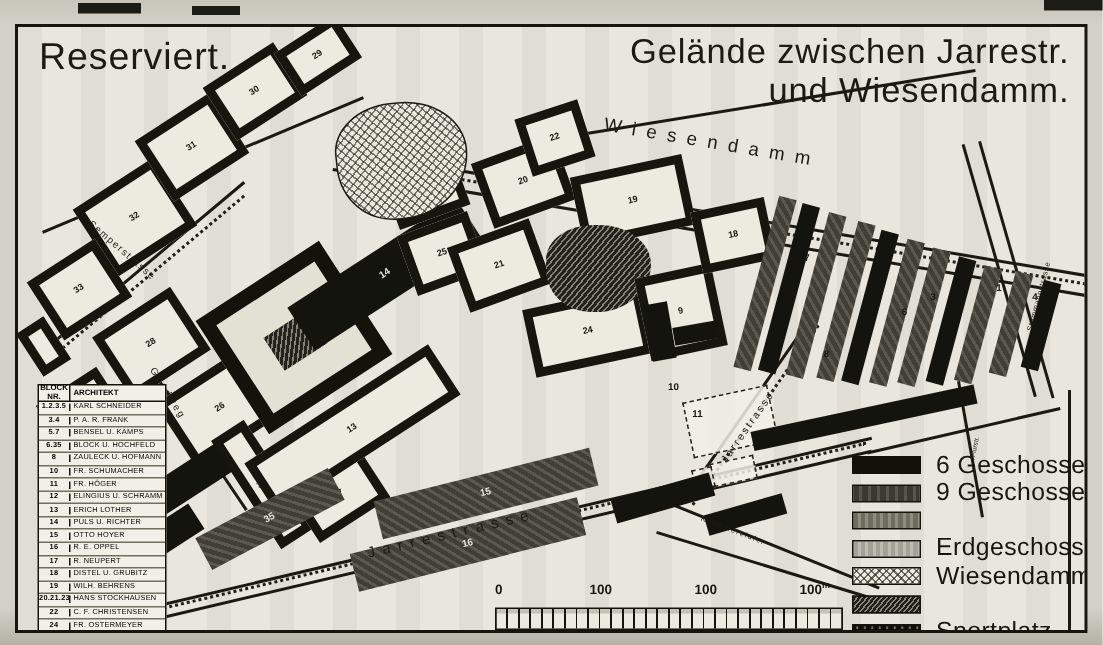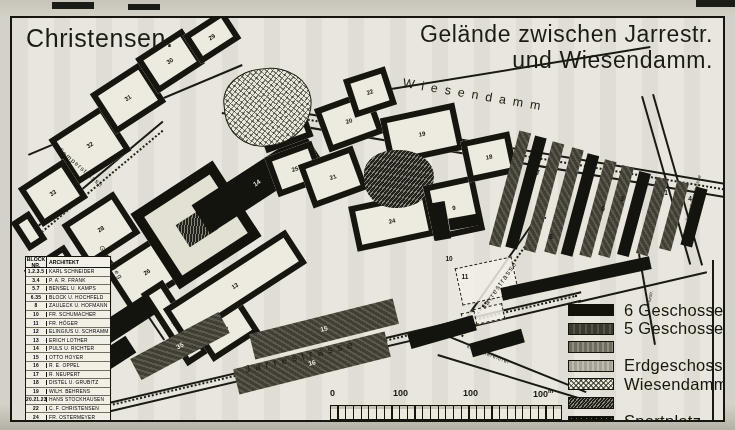--- a/index.html
+++ b/index.html
@@ -249,21 +249,21 @@
         </div>
         <div class="blk num" style="left: 648px; top: 170px; width: 12px; height: 10px; transform: rotate(0deg);">
           <span>1</span>
         </div>
         <div class="blk num" style="left: 672px; top: 176px; width: 12px; height: 10px; transform: rotate(0deg);">
           <span>4</span>
         </div>
         <div class="blk ring" style="left: 6px; top: 196px; width: 22px; height: 34px; transform: rotate(-33deg);"></div>
       </div>
 
-    <div class="title" id="title-left">Christensen.</div>
+    <div class="title" id="title-left">Reserviert.</div>
     <div class="title" id="title-right">
       <div>Gelände zwischen Jarrestr.</div>
       <div>und Wiesendamm.</div>
     </div>
 
     <div class="street" id="st-wiesendamm">Wiesendamm</div>
     <div class="street" id="st-jarre">Jarrestrasse</div>
     <div class="street" id="st-jarre2">Jarrestrasse</div>
     <div class="street" id="st-semper">Semperstrasse</div>
     <div class="street" id="st-glind">Glindweg</div>
@@ -353,21 +353,21 @@
         </div>
     </div>
 
     <div id="legend">
         <div class="lgrow" style="top: 284px;">
           <div class="sw sw-g6"></div>
           <span class="lgl">6 Geschosse</span>
         </div>
         <div class="lgrow" style="top: 302.6px;">
           <div class="sw sw-g5"></div>
-          <span class="lgl">5 Geschosse</span>
+          <span class="lgl">9 Geschosse</span>
         </div>
         <div class="lgrow" style="top: 321.2px;">
           <div class="sw sw-g4"></div>
         </div>
         <div class="lgrow" style="top: 339.8px;">
           <div class="sw sw-erd"></div>
           <span class="lgl">Erdgeschoss</span>
         </div>
         <div class="lgrow" style="top: 358.4px;">
           <div class="sw sw-res"></div>

